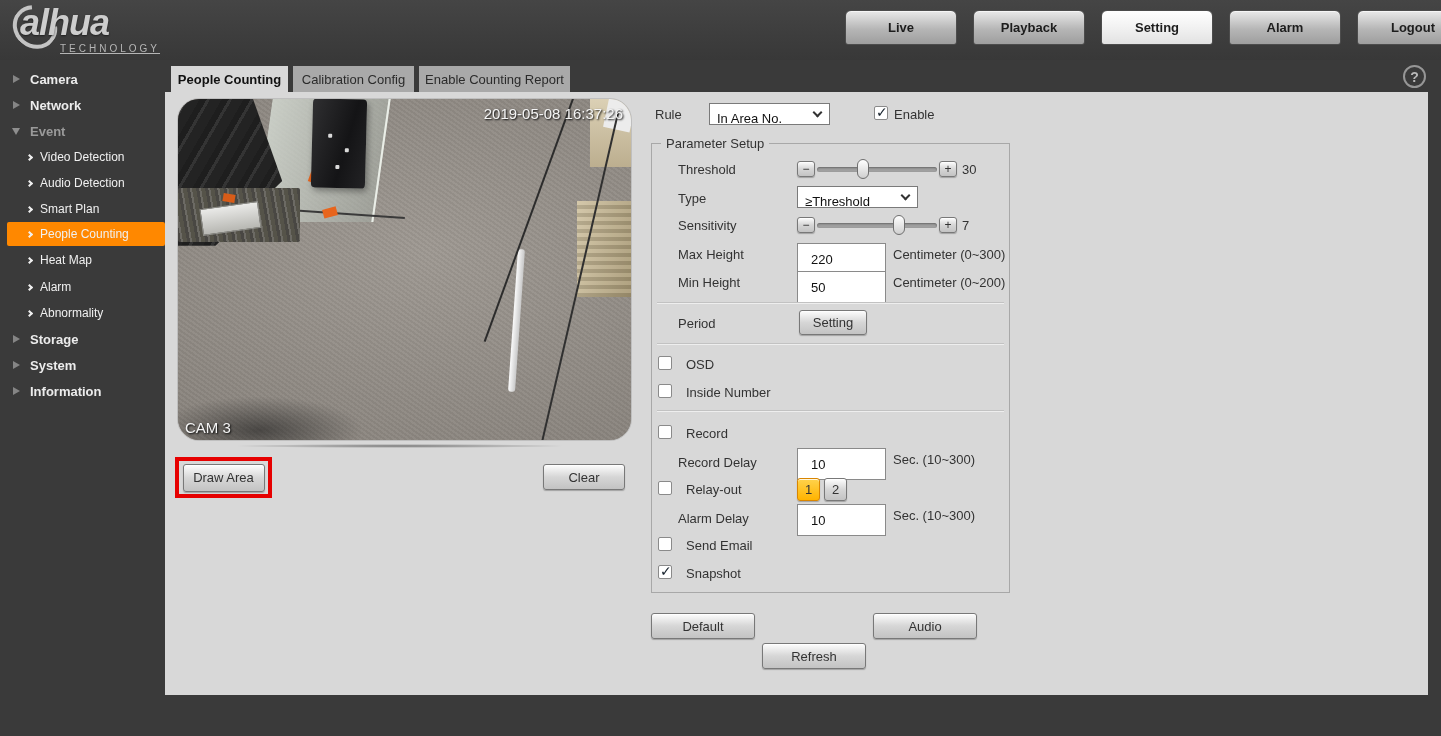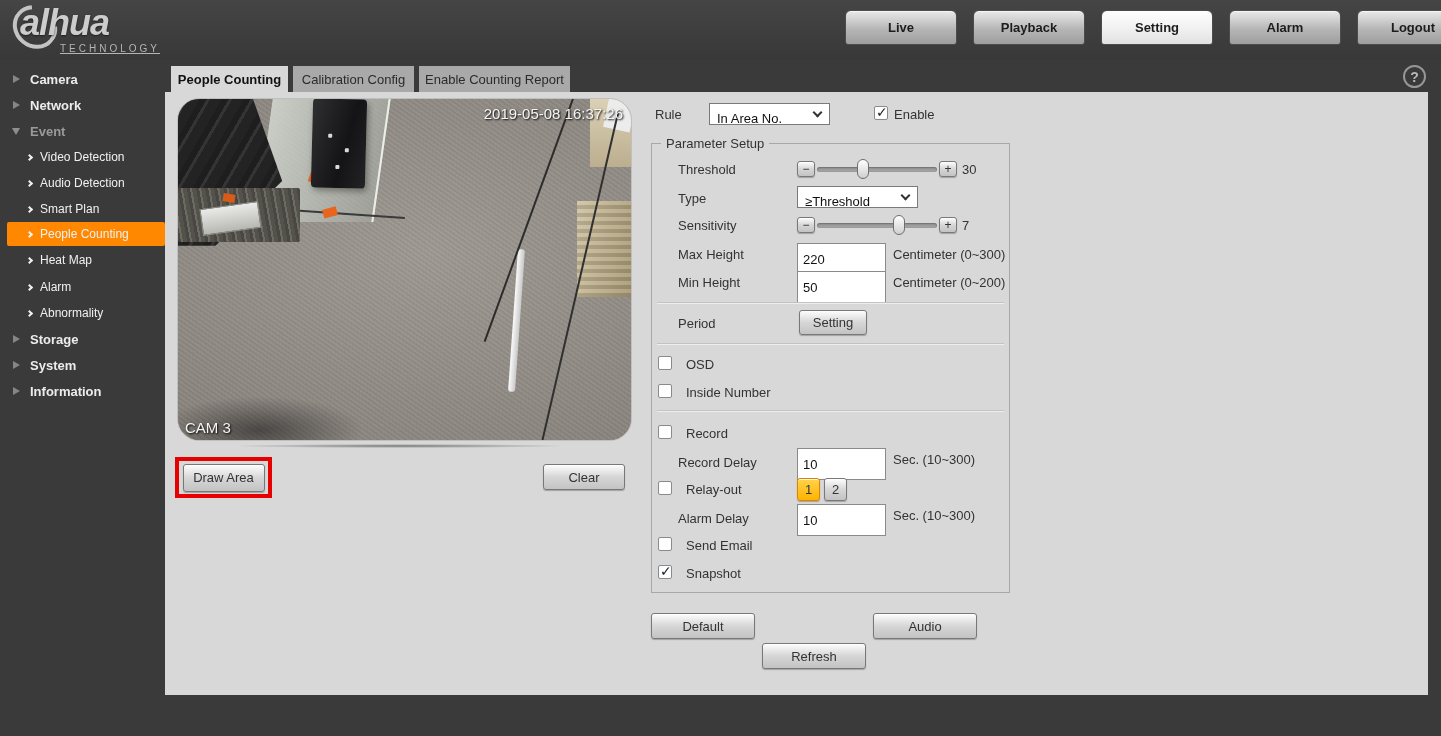--- a/index.html
+++ b/index.html
@@ -74,21 +74,21 @@
   .v-ts{right:8px;top:6px;font-size:15px;color:#f4f4f4;text-shadow:1px 1px 2px #000;}
   .v-cam{left:7px;bottom:4px;font-size:15px;color:#f4f4f4;text-shadow:1px 1px 2px #000;}
   .v-underline{position:absolute;left:70px;top:352px;width:330px;height:4px;background:radial-gradient(ellipse at center,rgba(0,0,0,.45),transparent 72%);}
 
   
   .btn{background:linear-gradient(#fdfdfd,#d6d6d6 50%,#c3c3c3);border:1px solid #787878;border-radius:3px;
      color:#333;font-size:13px;display:flex;align-items:center;justify-content:center;cursor:pointer;
      box-shadow:0 1px 1px rgba(0,0,0,.25), inset 0 1px 0 rgba(255,255,255,.8);}
   .lbl{position:absolute;font-size:13px;color:#333;white-space:nowrap;}
   .unit{position:absolute;font-size:13px;color:#333;white-space:nowrap;}
-  .tinput{position:absolute;width:89px;height:32px;border:1px solid #8a8a8a;background:#fff;font-size:13px;color:#111;padding:0 5px;}
+  .tinput{position:absolute;width:89px;height:32px;border:1px solid #8a8a8a;background:#fff;font-size:13px;color:#111;padding:0 13px;}
   .dropdown{position:absolute;height:22px;background:#fff;border:1px solid #7a7a7a;font-size:13px;color:#111;
      display:flex;align-items:center;padding:8px 20px 0 7px;cursor:pointer;}
   .dd-chev{position:absolute;right:8px;top:5px;width:7px;height:7px;border-right:2px solid #333;border-bottom:2px solid #333;transform:rotate(45deg);}
   .checkbox{position:absolute;width:14px;height:14px;background:#fff;border:1px solid #8a8a8a;border-radius:2px;cursor:pointer;}
   .checkbox .mark{display:none;position:absolute;left:1px;top:-3px;font-size:14px;font-weight:bold;color:#15202b;}
   .checkbox.checked .mark{display:block;}
   .divider{position:absolute;height:0;border-top:1px solid #c2c2c2;border-bottom:1px solid #eeeeee;}
   .slider-btn{position:absolute;width:18px;height:16px;font-size:12px;line-height:13px;border-radius:3px;}
   .slider-track{position:absolute;width:120px;height:5px;background:#a0a0a0;border-radius:3px;box-shadow:inset 0 1px 2px rgba(0,0,0,.35);cursor:pointer;}
   .slider-thumb{position:absolute;top:-8px;width:12px;height:20px;background:linear-gradient(#ffffff,#cfcfcf);border:1px solid #6f6f6f;border-radius:6px;cursor:grab;}

